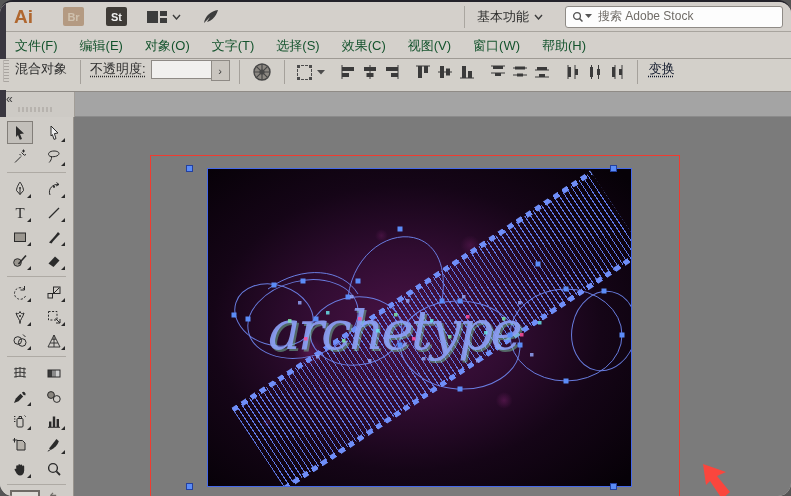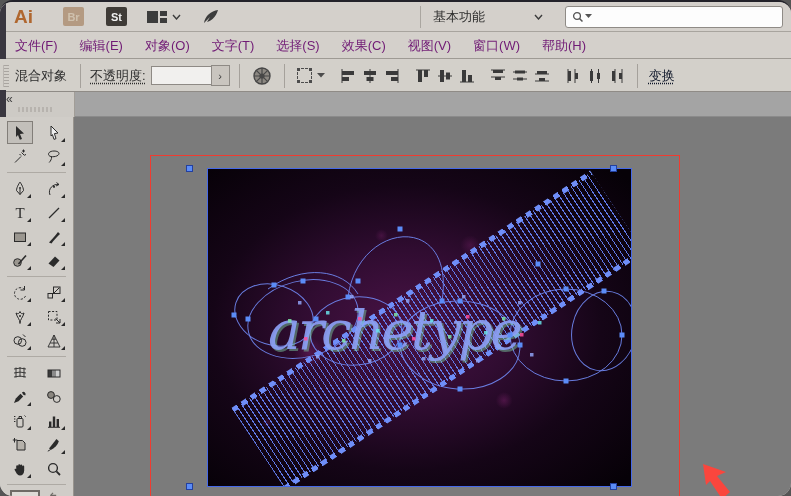--- a/index.html
+++ b/index.html
@@ -13,34 +13,34 @@
             border-bottom:1px solid #a8a49e;display:flex;align-items:center;box-sizing:border-box;}
   .logo-ai{margin-left:14px;font-size:19px;font-weight:bold;color:#b0672f;letter-spacing:0;}
   .badge{width:21px;height:19px;display:flex;align-items:center;justify-content:center;
          font-size:11px;font-weight:bold;border-radius:2px;}
   .badge-br{margin-left:30px;background:#b49a82;color:#cfc1ae;}
   .badge-st{margin-left:22px;background:#3f3b37;color:#f2f2f2;}
   .tb-icon{margin-left:20px;display:flex;align-items:center;color:#3c3c3c;}
   .chev{margin-left:5px;}
   .tb-right{margin-left:auto;display:flex;align-items:center;}
   .workspace{display:flex;align-items:center;font-size:13px;color:#2e2e2e;padding:0 12px;
-             border-left:1px solid #aaa6a0;height:22px;gap:44px;}
+             border-left:1px solid #aaa6a0;height:22px;}
   .search-pill{display:flex;align-items:center;width:218px;height:22px;background:#fdfdfd;
                border:1px solid #8f8b86;border-radius:3px;margin:0 8px 0 10px;padding:0 6px;box-sizing:border-box;}
   .search-pill .ph{font-size:12px;color:#6f6b66;margin-left:6px;white-space:nowrap;}
 
   
   .menubar{position:absolute;left:0;top:31px;width:791px;height:26px;background:#d4d0cb;
            border-bottom:1px solid #9e9a94;display:flex;align-items:center;box-sizing:border-box;}
-  .menu-item{font-size:13px;color:#701a75;padding:0 11px;cursor:default;}
+  .menu-item{font-size:13px;color:#14532d;padding:0 11px;cursor:default;}
   .menu-item:first-child{margin-left:4px;}
 
   
   .optionsbar{position:absolute;left:0;top:58px;width:791px;height:32px;background:#d3d0ca;
-              border-bottom:1px solid #8f8b86;display:flex;align-items:center;box-sizing:border-box;}
+              border-bottom:1px solid #8f8b86;display:flex;align-items:flex-start;box-sizing:border-box;}
   .grip{width:5px;height:22px;margin:0 6px 0 3px;
         background:repeating-linear-gradient(180deg,#a9a5a0 0 1px,transparent 1px 3px);
         border-left:1px solid #b9b5b0;}
   .ctx-label{font-size:13px;color:#2d2d2d;margin-right:4px;}
   .vsep{width:1px;height:24px;background:#a5a19b;margin:0 9px;}
   .opacity-label{font-size:13px;color:#2d2d2d;text-decoration:underline dotted;text-underline-offset:3px;}
   .opacity-input{width:60px;height:19px;margin-left:5px;background:#f1f0ee;border:1px solid #8e8a85;
                  border-right:none;font-size:12px;padding:0 4px;box-sizing:border-box;}
   .chev-btn{width:17px;height:19px;background:#c9c5bf;border:1px solid #8e8a85;display:flex;
             align-items:center;justify-content:center;font-size:11px;color:#3c3c3c;}
@@ -133,20 +133,21 @@
         </svg>
       </span>
       <span class="search-pill">
         <svg width="12" height="12" viewBox="0 0 12 12">
           <circle cx="5" cy="5" r="3.4" fill="none" stroke="#555" stroke-width="1.3"></circle>
           <path d="M7.5 7.5 L10.5 10.5" stroke="#555" stroke-width="1.5"></path>
         </svg>
         <svg width="7" height="5" viewBox="0 0 7 5" style="margin-left:1px">
           <path d="M0 0 L3.5 4 L7 0" fill="#555"></path>
         </svg>
+        <span class="ph">搜索 Adobe Stock</span>
       </span>
     </span>
   </div>
 
   <div class="menubar">
       <span class="menu-item">文件(F)</span>
       <span class="menu-item">编辑(E)</span>
       <span class="menu-item">对象(O)</span>
       <span class="menu-item">文字(T)</span>
       <span class="menu-item">选择(S)</span>

